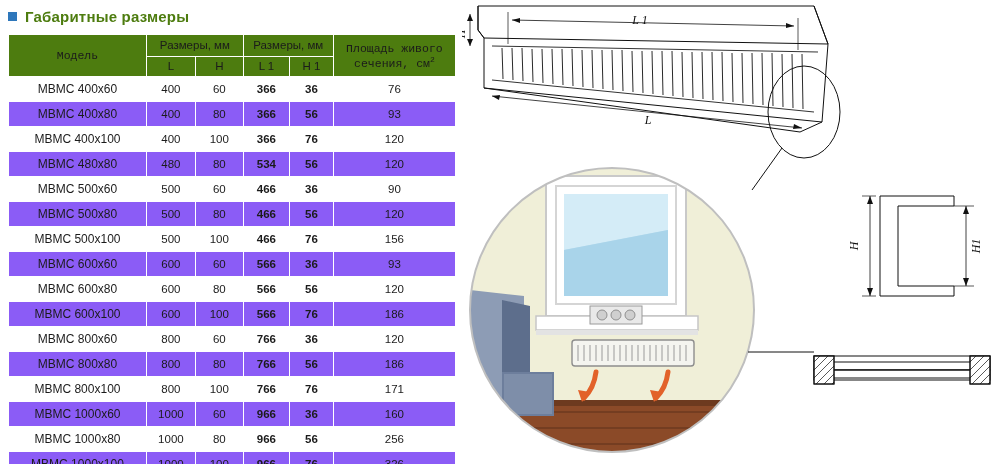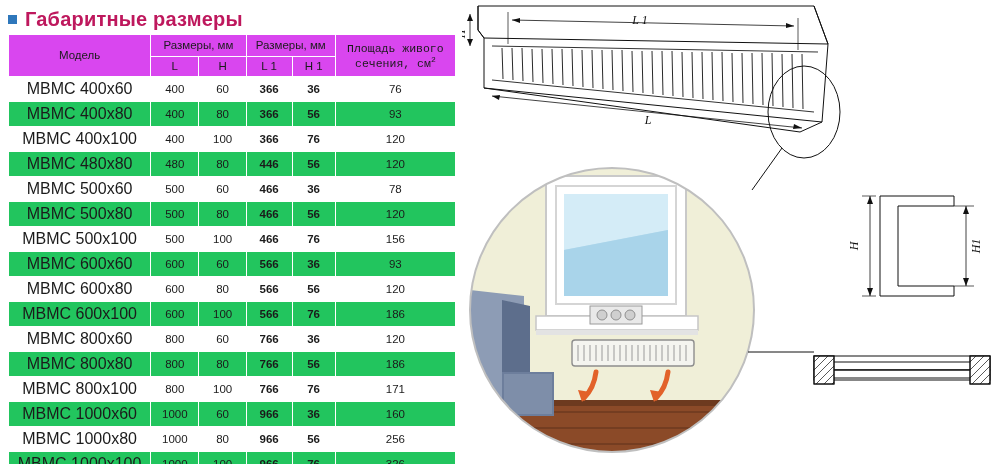--- a/index.html
+++ b/index.html
@@ -30,23 +30,23 @@
     align-items: center;
     gap: 8px;
   }
   .title-bullet {
     width: 9px;
     height: 9px;
     background: #2e77bb;
     display: inline-block;
   }
   .title-text {
-    font-size: 20px;
+    font-size: 15px;
     font-weight: bold;
-    color: #be185d;
+    color: #4d7c0f;
     letter-spacing: 0.2px;
   }
 
   
   .table-wrap {
     position: absolute;
     left: 8px;
     top: 34px;
     width: 448px;
   }
@@ -54,44 +54,44 @@
     border-collapse: collapse;
     width: 448px;
     font-size: 11.5px;
   }
   table.specs th, table.specs td {
     border: 1px solid #ffffff;
     text-align: center;
     vertical-align: middle;
   }
   table.specs thead th {
-    background: #d946ef;
+    background: #4d7c0f;
     color: #1b1b1b;
     font-weight: normal;
     font-size: 11.5px;
     padding: 4px 2px;
     line-height: 1.15;
     text-align: center;
   }
   table.specs thead th.sub {
     padding: 3px 2px;
   }
   table.specs td {
     padding: 3px 2px;
     height: 18px;
   }
   tr.row-odd td { background: #ffffff; }
-  tr.row-even td { background: #22c55e; }
+  tr.row-even td { background: #8b5cf6; }
   td.model {
-    font-size: 16px;
+    font-size: 12px;
     white-space: nowrap;
   }
   td.num { font-size: 11.5px; }
   td.bold { font-weight: bold; }
-  .col-model { width: 140px; }
+  .col-model { width: 140px; font-family: Liberation Mono, monospace; }
   .col-l     { width: 47px; }
   .col-h     { width: 47px; }
   .col-l1    { width: 44px; }
   .col-h1    { width: 42px; }
   .col-area  { width: 128px; font-family: Liberation Mono, monospace; }
   sup { font-size: 8px; }
 
   
   .illus {
     position: absolute;
@@ -157,31 +157,31 @@
             <td class="num">400</td>
             <td class="num">100</td>
             <td class="num bold">366</td>
             <td class="num bold">76</td>
             <td class="num">120</td>
           </tr>
           <tr class="row-even">
             <td class="model">МВМС  480х80</td>
             <td class="num">480</td>
             <td class="num">80</td>
-            <td class="num bold">446</td>
+            <td class="num bold">534</td>
             <td class="num bold">56</td>
             <td class="num">120</td>
           </tr>
           <tr class="row-odd">
             <td class="model">МВМС  500х60</td>
             <td class="num">500</td>
             <td class="num">60</td>
             <td class="num bold">466</td>
             <td class="num bold">36</td>
-            <td class="num">78</td>
+            <td class="num">90</td>
           </tr>
           <tr class="row-even">
             <td class="model">МВМС  500х80</td>
             <td class="num">500</td>
             <td class="num">80</td>
             <td class="num bold">466</td>
             <td class="num bold">56</td>
             <td class="num">120</td>
           </tr>
           <tr class="row-odd">

